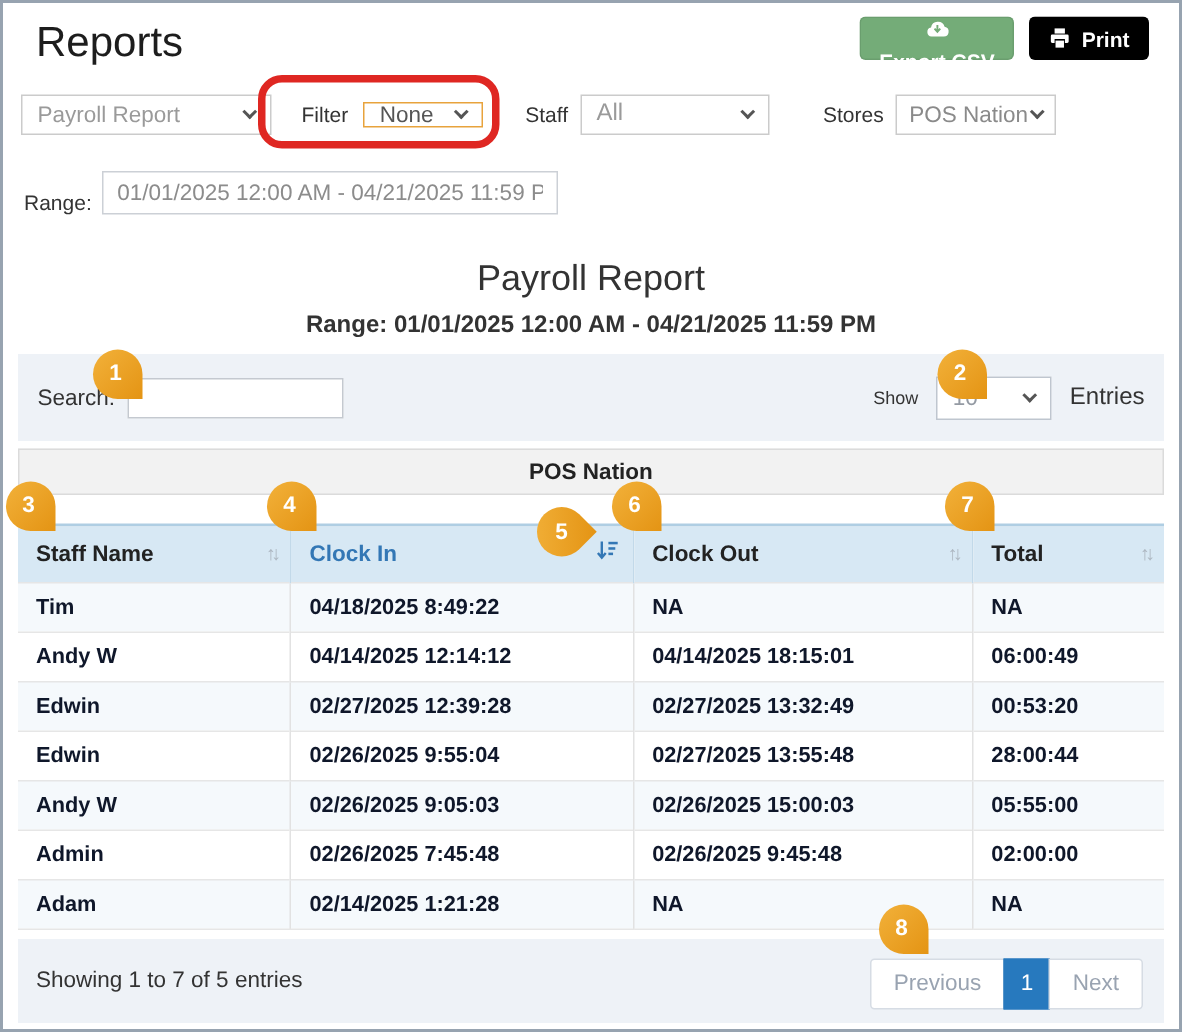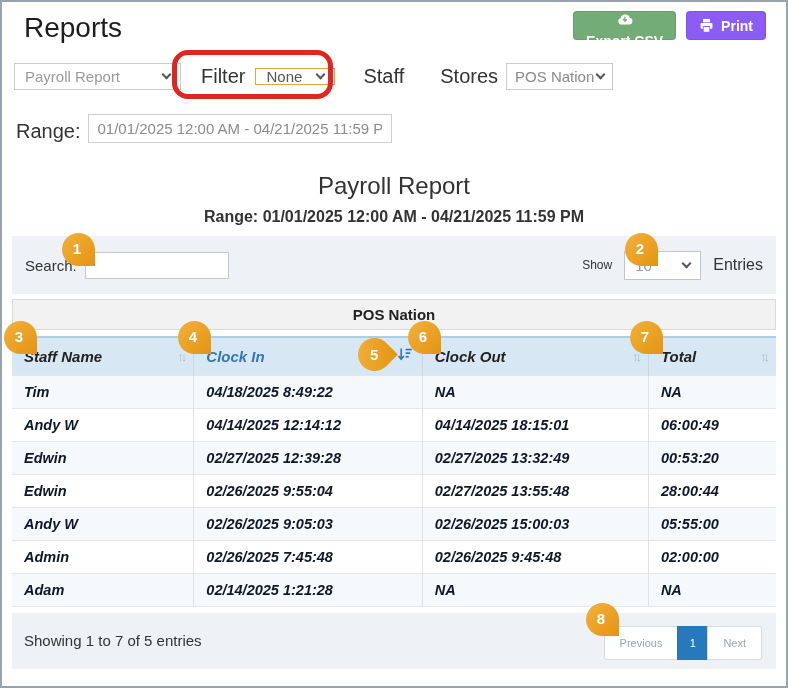--- a/index.html
+++ b/index.html
@@ -14,32 +14,32 @@
   }
 
   
   .top-header { padding:8px 20px 0 22px; display:flex; align-items:flex-start; }
   .page-title { font-size:28px; font-weight:400; color:#1d1d1d; line-height:36px; }
   .top-buttons { margin-left:auto; display:flex; gap:10px; padding-top:1px; }
   .btn { display:flex; align-items:center; gap:7px; height:29px; padding:0 12px;
          border-radius:4px; color:#fff; font-size:14px; font-weight:bold;
          border:1px solid rgba(0,0,0,0.08); cursor:pointer; }
   .btn-export { background:#74ac78;flex-direction:column; }
-  .btn-print  { background:#8b5cf6; }
+  .btn-print  { background:#000000; }
   .btn svg { display:block; }
 
   
   .filters { position:relative; margin-top:13px; padding-left:12px;
              display:flex; align-items:center; height:34px; }
   .sel { background:#fff; border:1px solid #cbcbcb; height:27px;
          display:flex; align-items:center; padding:0 10px; font-size:15px; cursor:pointer; }
   .sel .chev { width:7px; height:7px; border-right:2px solid #555; border-bottom:2px solid #555;
                transform:rotate(45deg); margin-left:auto; margin-top:-4px; }
   .sel-report { width:167px; color:#9a9a9a; }
-  .lbl { font-size:20px; color:#333; }
+  .lbl { font-size:14px; color:#333; }
   .lbl-filter { margin-left:20px; }
   .sel-filter { margin-left:10px; width:80px; height:17px; border:1px solid #e8a33c; color:#555; }
   .lbl-staff { margin-left:28px; }
   .sel-staff { margin-left:8px; width:126px; color:#9a9a9a; font-size:16px; }
   .lbl-stores { margin-left:36px; }
   .sel-stores { margin-left:8px; width:107px; color:#8a8a8a; padding:0 8px; }
   .red-annotation { position:absolute; left:170px; top:-9px; width:161px; height:49px;
                     border:5px solid #df2722; border-radius:16px; pointer-events:none; z-index:9; }
 
   
@@ -59,38 +59,38 @@
   .controls-band { height:58px; display:flex; align-items:center; padding:0 13px; }
   .search-input { margin-left:8px; width:144px; height:27px; border:1px solid #c4c9d0;
                   padding:0 8px; font-size:14px; background:#fff;
                   font-family:"Liberation Sans","DejaVu Sans",sans-serif; }
   .show-group { margin-left:auto; display:flex; align-items:center; }
   .sel-show { margin:0 12px; width:77px; height:29px; border:1px solid #bfc6cf; color:#949aa3; }
 
   .group-header { margin-top:5px; height:31px; background:#f2f2f2; border:1px solid #dbdbdb;
                   text-align:center; font-weight:bold; font-size:15px; color:#222; line-height:29px; }
 
-  table.report-table { width:100%; border-collapse:collapse; margin-top:6px; table-layout:fixed;font-style:italic; }
+  table.report-table { width:100%; border-collapse:collapse; margin-top:19px; table-layout:fixed; }
   th { background:#d7e8f4; border-top:2px solid #afcee3; height:38px; text-align:left;
        padding:0 12px; font-size:15px; font-weight:bold; color:#222; position:relative; cursor:pointer; }
   th:not(:last-child) { border-right:1px solid #c2d9e9; }
   th.sorted { color:#3377b5; }
   .sort-icon { position:absolute; right:9px; top:50%; transform:translateY(-50%); }
   .sort-both { color:#adb7c1; font-size:13px; letter-spacing:-3px; font-weight:normal; }
   td { height:33px; padding:0 12px; font-size:14.5px; font-weight:bold; color:#0f172a;
        border-top:1px solid #e6e6e6; }
   td:not(:last-child) { border-right:1px solid #e2e2e2; }
   tbody tr:nth-child(odd) td { background:#f5f9fc; }
   tbody tr:last-child td { border-bottom:1px solid #e6e6e6; }
 
   .footer-band { margin-top:6px; height:56px; display:flex; align-items:center; padding:0 14px 0 12px; }
   .showing { font-size:15px; color:#333; }
   .pagination { margin-left:auto; display:flex; margin-top:4px; }
   .page-btn { height:34px; line-height:32px; padding:0 15px; background:#fff;
-              border:1px solid #d6dce4; color:#99a3b1; font-size:11px; cursor:pointer; }
+              border:1px solid #d6dce4; color:#99a3b1; font-size:15px; cursor:pointer; }
   .page-btn.prev { border-radius:3px 0 0 3px; }
   .page-btn.next { border-radius:0 3px 3px 0; margin-left:-1px; }
   .page-btn.active { background:#2779be; border-color:#2779be; color:#fff; width:31px;
                      padding:0; text-align:center; margin-left:-1px; }
 
   
   .callout { position:absolute; width:33px; height:33px; z-index:10;
              background:linear-gradient(135deg,#f2b13a,#e49414);
              border-radius:50% 50% 0 50%;
              display:flex; align-items:center; justify-content:center;
@@ -138,20 +138,24 @@
   <div class="sel sel-report">
     <span>Payroll Report</span>
     <span class="chev"></span>
   </div>
   <span class="lbl lbl-filter">Filter</span>
   <div class="sel sel-filter">
     <span>None</span>
     <span class="chev"></span>
   </div>
   <span class="lbl lbl-staff">Staff</span>
+  <div class="sel sel-staff">
+    <span>All</span>
+    <span class="chev"></span>
+  </div>
   <span class="lbl lbl-stores">Stores</span>
   <div class="sel sel-stores">
     <span>POS Nation</span>
     <span class="chev"></span>
   </div>
   <div class="red-annotation"></div>
 </div>
 
 <div class="range-row">
   <span class="lbl">Range:</span>

